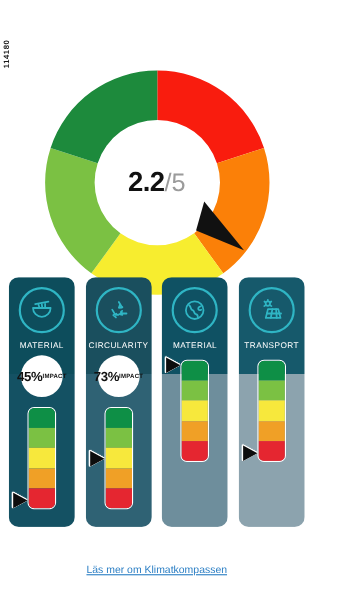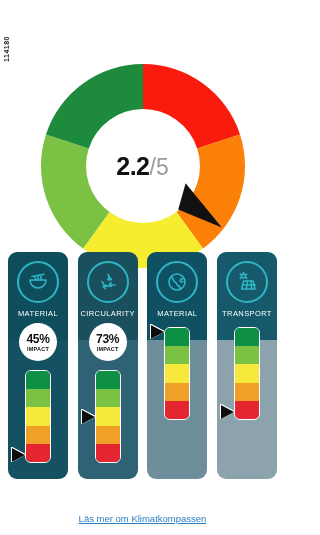--- a/index.html
+++ b/index.html
@@ -99,21 +99,21 @@
     text-align:left;
     line-height:9px;
   }
 
   .impact-badge{
     position:relative;z-index:2;
     margin-top:5px;
     width:38px;height:38px;
     border-radius:50%;
     background:#ffffff;
-    display:flex;flex-direction:column;
+    display:flex;
     align-items:center;justify-content:center;text-align:right;
   }
   .impact-pct{
     font-size:12px;font-weight:bold;color:#111111;line-height:12px;
     letter-spacing:-0.3px;
   }
   .impact-lbl{
     font-size:5.5px;font-weight:bold;color:#111111;
     letter-spacing:0.2px;line-height:6px;margin-top:1px;
   }

